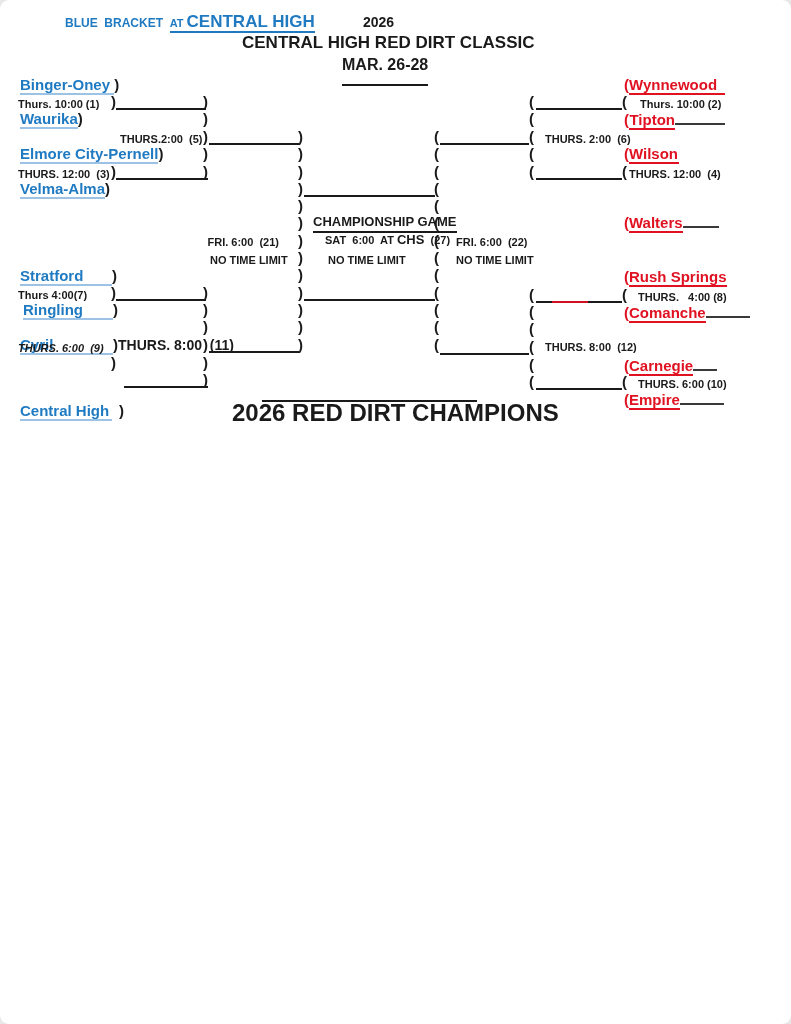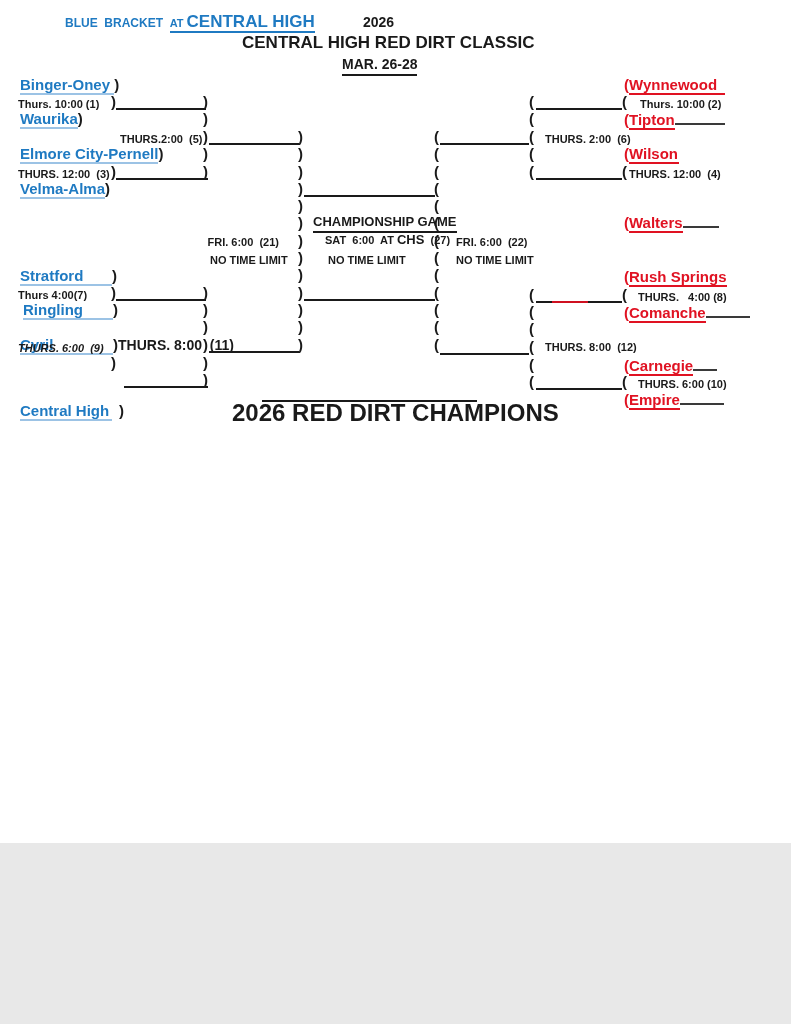--- a/index.html
+++ b/index.html
@@ -1,34 +1,34 @@
 <!DOCTYPE html>
 <html><head>
 <meta charset="utf-8">
 <style>
   html,body{margin:0;padding:0;background:#e8e8e8;}
-  .page{position:relative;width:791px;height:843px;background:#ffffff;
-        font-family:"Liberation Sans",sans-serif;font-weight:bold;color:#1a1a1a;overflow:hidden;}
+  .page{position:relative;width:791px;height:1024px;background:#ffffff;
+        font-family:"Liberation Sans",sans-serif;font-weight:bold;color:#1a1a1a;overflow:hidden;border-radius:9px;}
   .abs{position:absolute;white-space:pre;line-height:17px;}
   .lbl{font-size:11px;}
   .hline{position:absolute;height:2px;background:#1a1a1a;}
   .redline{background:#cf1020;}
   .bparen{font-size:15px;color:#1a1a1a;}
   
   .hdr-blue{color:#1f7ac2;font-size:12px;top:13px;left:65px;}
   .hdr-blue .site-group{border-bottom:2px solid #1f7ac2;padding-bottom:1px;}
   .hdr-blue .at{font-size:11px;}
   .hdr-blue .site{font-size:17px;}
   .hdr-year{top:14px;left:363px;font-size:14px;}
   .hdr-red{color:#e01222;font-size:12px;top:13px;left:488px;}
   .hdr-red .site-group{border-bottom:2px solid #e01222;padding-bottom:1px;}
   .hdr-red .at{font-size:11px;}
   .hdr-red .site{font-size:17px;}
   .title{top:34px;left:242px;font-size:17px;}
-  .dates{top:56px;left:342px;font-size:14px;border-bottom:2px solid #1a1a1a;padding-bottom:1px;}
+  .dates{top:56px;left:342px;font-size:16px;border-bottom:2px solid #1a1a1a;padding-bottom:11px;}
   
   .team-l{font-size:15px;color:#1f7ac2;}
   .team-l .nm{display:inline-block;border-bottom:2px solid #9cc3e5;}
   .team-l .pn{color:#1a1a1a;}
   .team-l .inlbl{font-size:14px;color:#1a1a1a;}
   .team-r{font-size:15px;color:#e01222;}
   .team-r .nm{display:inline-block;border-bottom:2px solid #e01222;}
   .team-r .pn{color:#e01222;}
   .team-r .tail{display:inline-block;height:0.85em;border-bottom:2px solid #3a3a3a;}
   
@@ -59,21 +59,21 @@
   <div class="abs team-l" style="top:336px;left:20px;"><span class="nm" style="min-width:93px;">Cyril</span><span class="pn">)</span><span class="inlbl">THURS. 8:00  (11)</span></div>
   <div class="abs team-l" style="top:370px;left:20px;margin-top:32px;"><span class="nm" style="min-width:92px;">Central High</span><span class="pn" style="margin-left:7px;">)</span></div>
 
   <div class="abs lbl" style="top:96px;left:18px;">Thurs. 10:00 (1)</div>
   <div class="abs lbl" style="top:131px;left:120px;">THURS.2:00  (5)</div>
   <div class="abs lbl" style="top:166px;left:18px;">THURS. 12:00  (3)</div>
   <div class="abs lbl" style="top:287px;left:18px;">Thurs 4:00(7)</div>
   <div class="abs lbl" style="top:340px;left:18px;font-style:italic;">THURS. 6:00  (9)</div>
 
   <div class="abs team-r" style="top:76px;left:624px;"><span class="pn">(</span><span class="nm" style="min-width:96px;">Wynnewood</span></div>
-  <div class="abs team-r" style="top:110px;left:624px;"><span class="pn">(</span><span class="nm" style="min-width:46px;">Tipton</span><span class="tail" style="width:50px;"></span></div>
+  <div class="abs team-r" style="top:110px;left:624px;"><span class="pn">(</span><span class="nm" style="min-width:46px;text-align:right;">Tipton</span><span class="tail" style="width:50px;"></span></div>
   <div class="abs team-r" style="top:145px;left:624px;"><span class="pn">(</span><span class="nm" style="min-width:50px;">Wilson</span></div>
   <div class="abs team-r" style="top:180px;left:624px;margin-top:33px;"><span class="pn">(</span><span class="nm" style="min-width:54px;">Walters</span><span class="tail" style="width:36px;"></span></div>
   <div class="abs team-r" style="top:268px;left:624px;"><span class="pn">(</span><span class="nm" style="min-width:90px;">Rush Springs</span></div>
   <div class="abs team-r" style="top:303px;left:624px;"><span class="pn">(</span><span class="nm" style="min-width:74px;">Comanche</span><span class="tail" style="width:44px;"></span></div>
   <div class="abs team-r" style="top:356px;left:624px;"><span class="pn">(</span><span class="nm" style="min-width:60px;">Carnegie</span><span class="tail" style="width:24px;"></span></div>
   <div class="abs team-r" style="top:390px;left:624px;"><span class="pn">(</span><span class="nm" style="min-width:50px;">Empire</span><span class="tail" style="width:44px;"></span></div>
 
   <div class="abs lbl" style="top:96px;left:640px;">Thurs. 10:00 (2)</div>
   <div class="abs lbl" style="top:131px;left:545px;">THURS. 2:00  (6)</div>
   <div class="abs lbl" style="top:166px;left:629px;">THURS. 12:00  (4)</div>

